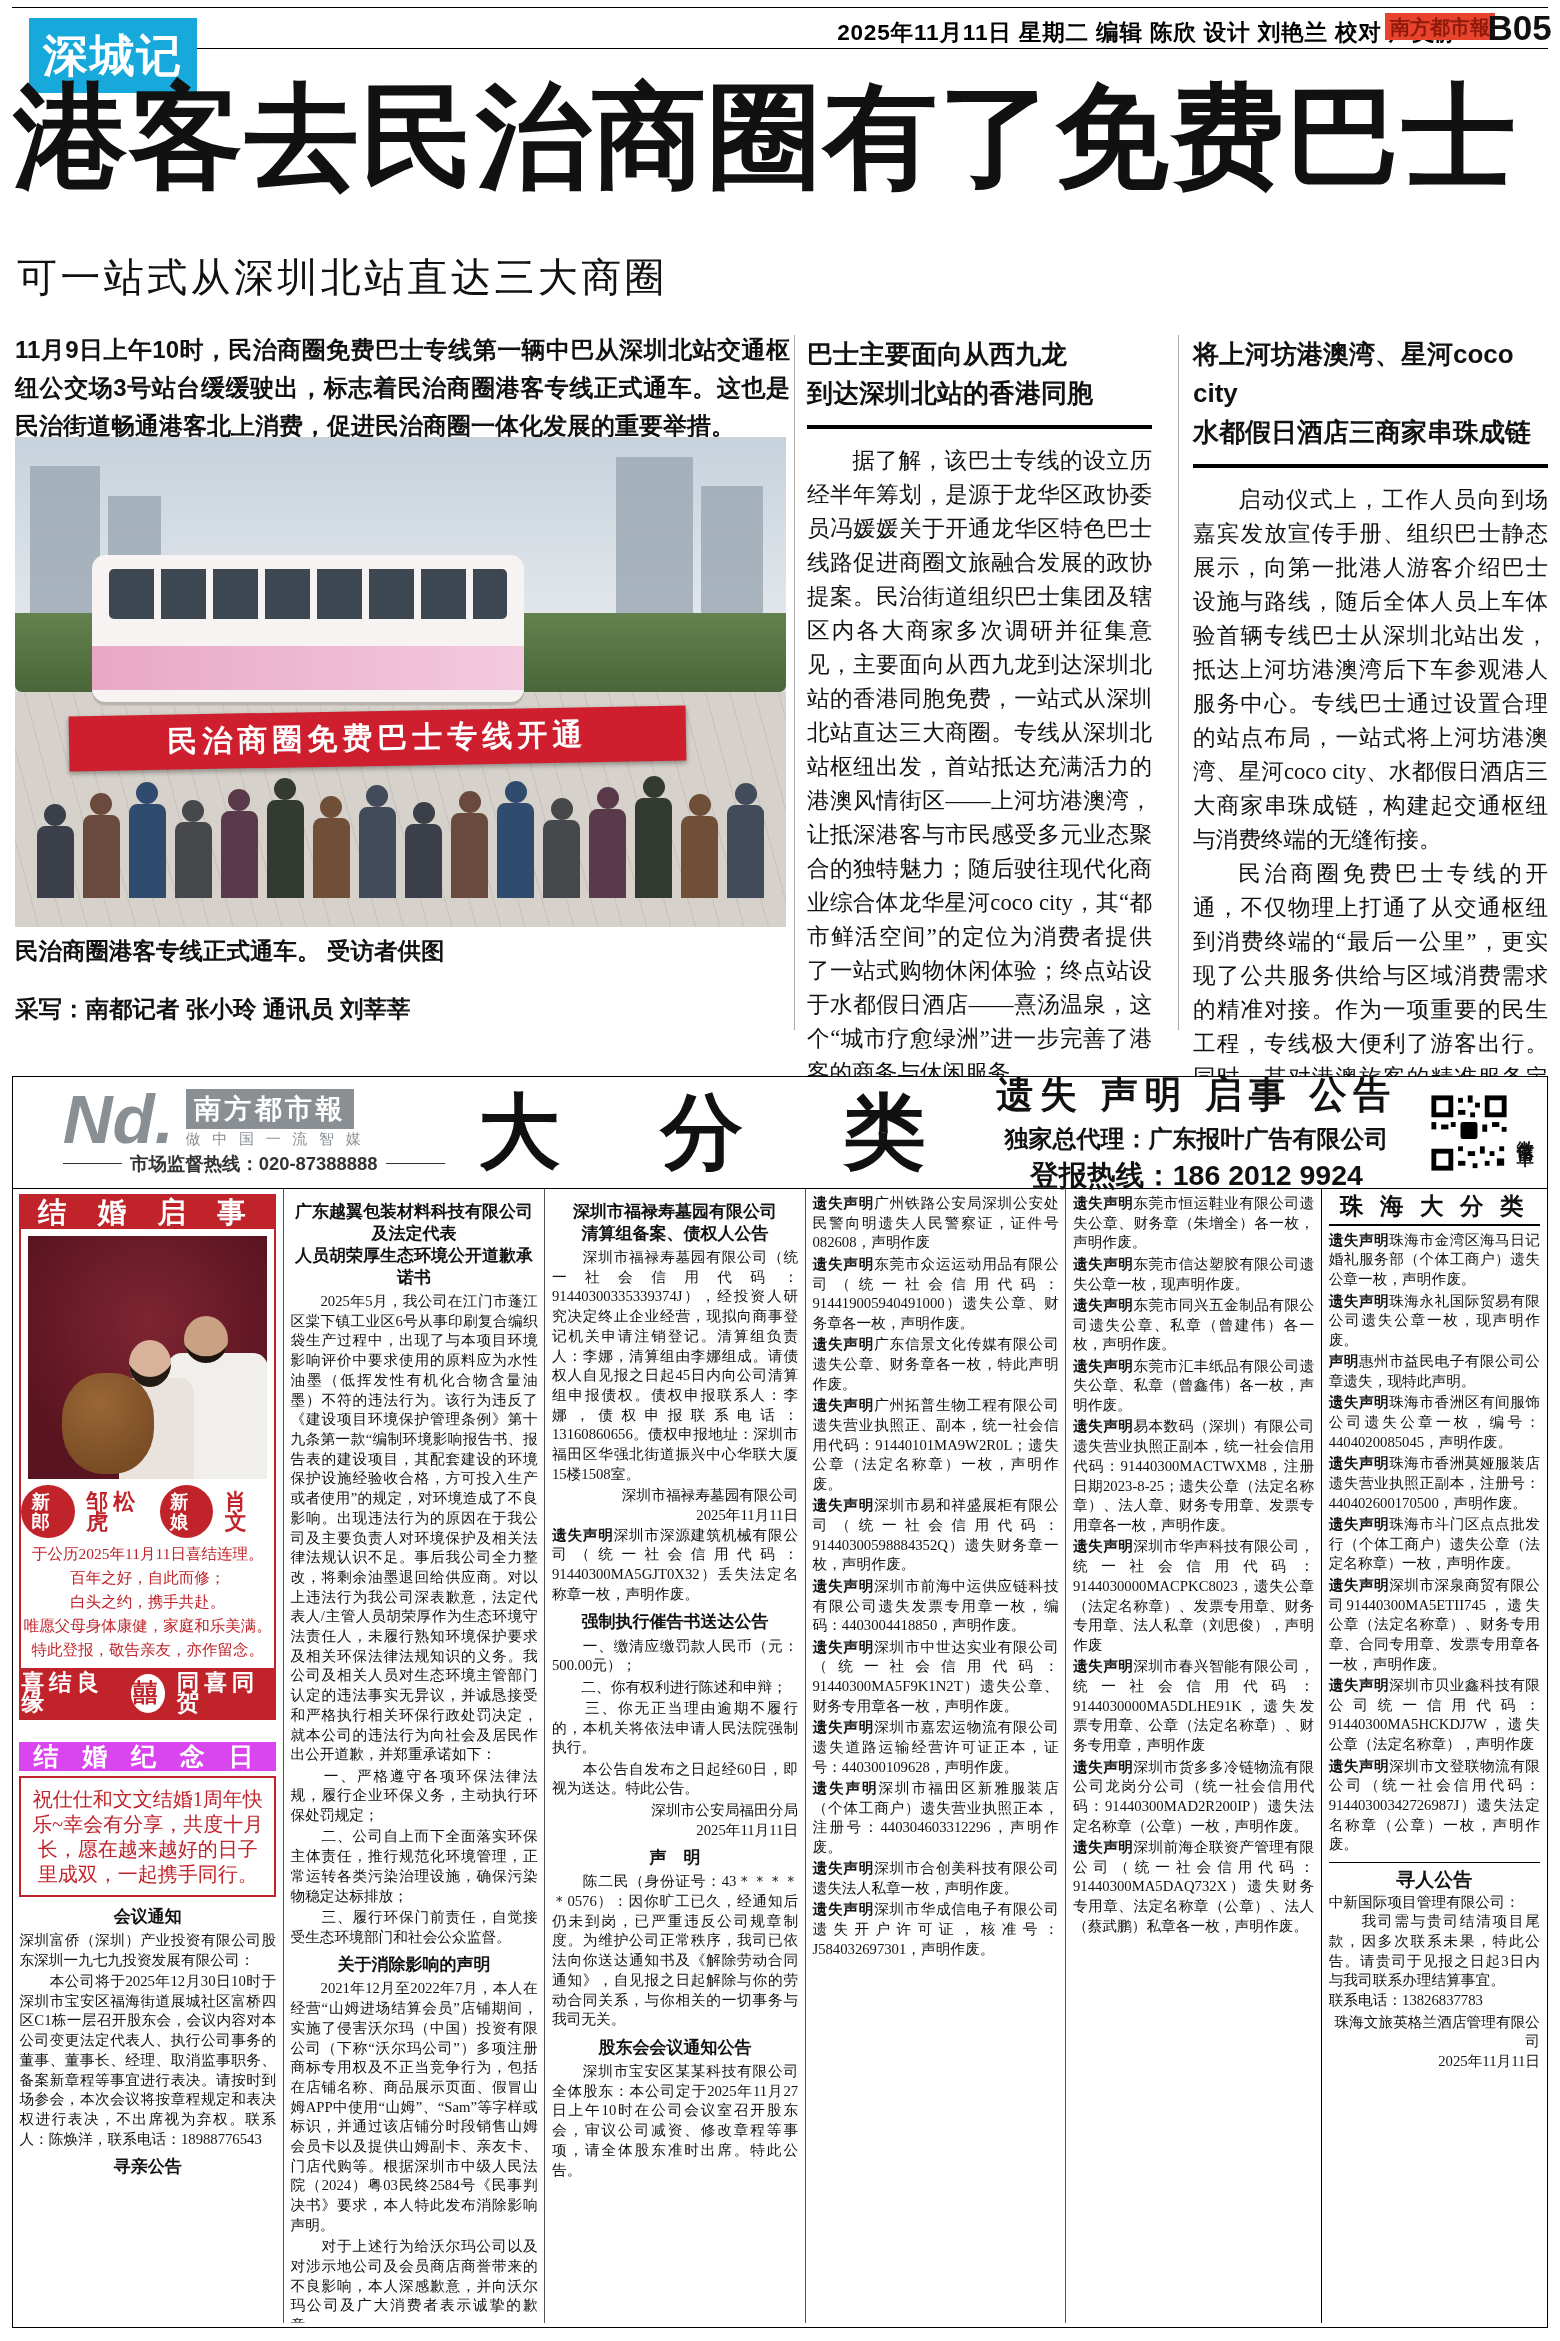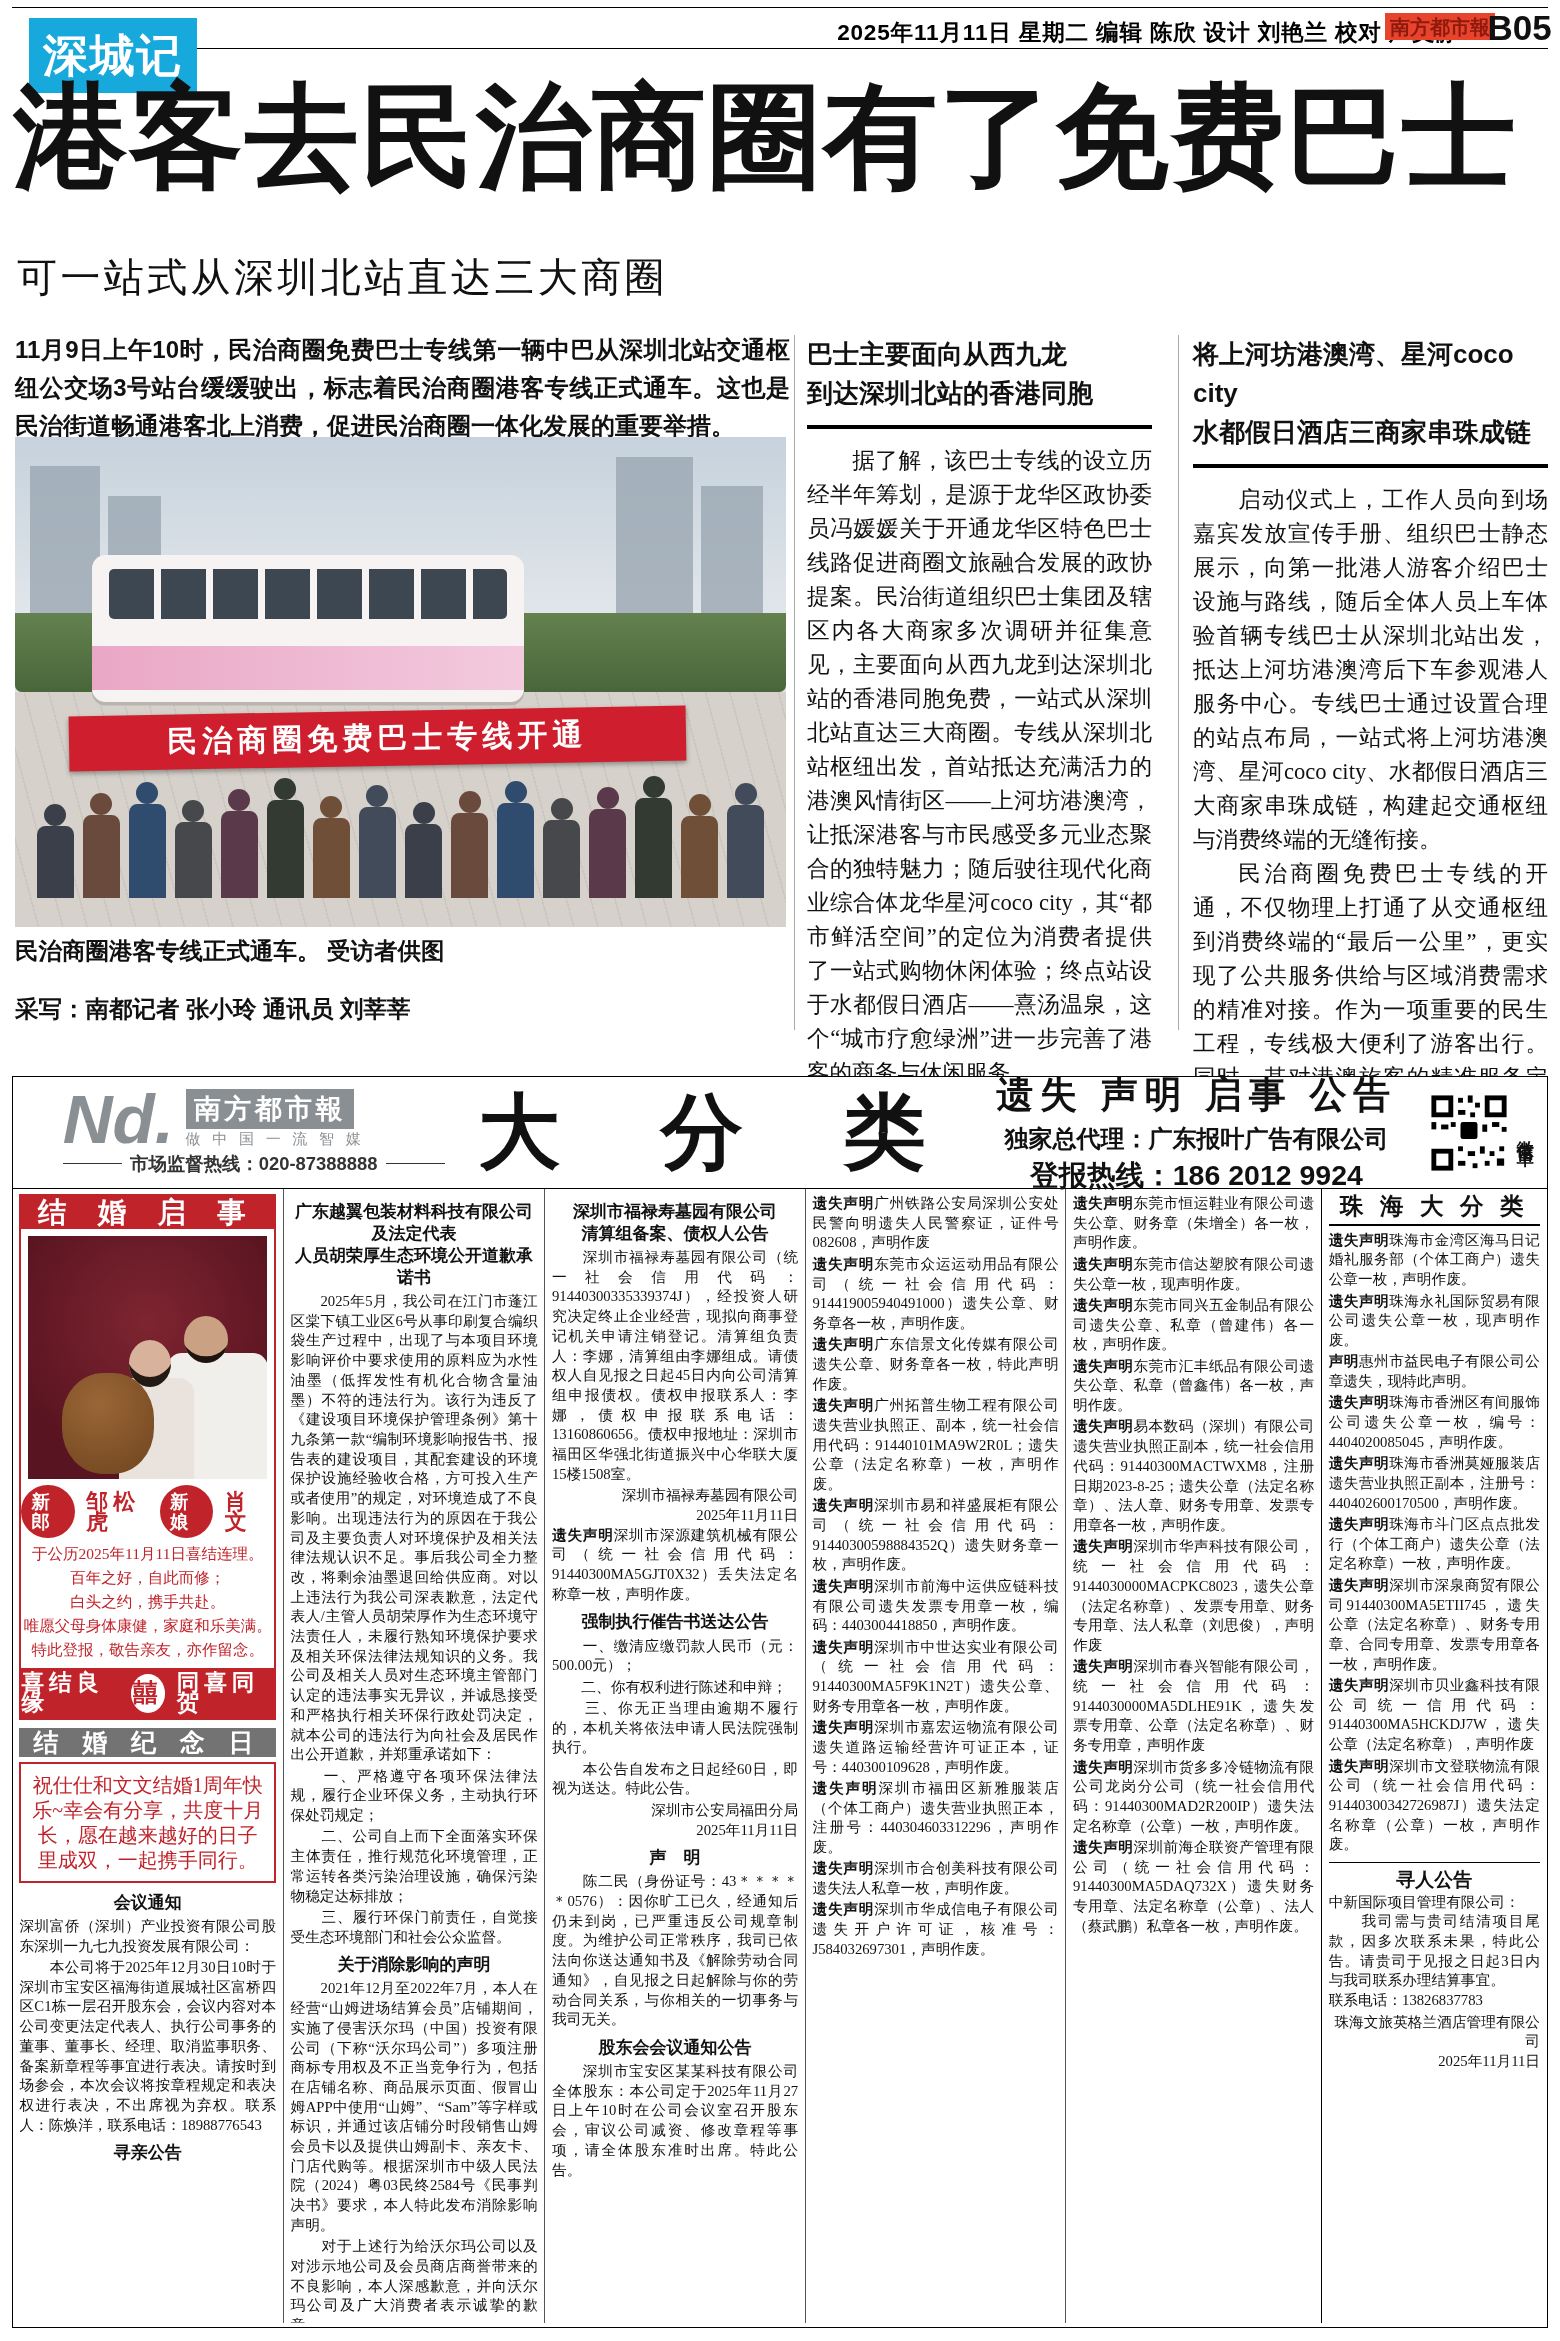--- a/index.html
+++ b/index.html
@@ -82,39 +82,39 @@
   .cl-col{padding:5px 6.7px;overflow:hidden;font-size:14.7px;line-height:19.7px;}
   .cl-col{border-right:0.8px solid #555;}
   .cl-col:nth-child(5){border-right:1.7px solid #000;}
   .cl-col:last-child{border-right:none;}
   .c-h{font-family:"Liberation Sans",sans-serif;font-weight:800;font-size:17px;line-height:22px;
        text-align:center;margin:6.7px 0 3.4px;white-space:pre-line;}
   .c-p{margin:0 0 1.7px;text-align:justify;}
   .c-p b{font-family:"Liberation Sans",sans-serif;}
   .c-sign{text-align:right;margin:0;}
   
-  .wed{border:2.5px solid #c0232a;margin-bottom:8px;}
+  .wed{border:2.5px solid #c0232a;margin-bottom:22px;}
   .wed-title{background:#c0232a;color:#fff;font-family:"Liberation Sans",sans-serif;font-weight:800;
              font-size:28.5px;letter-spacing:11.7px;text-align:center;padding:6.7px 0;}
   .wed-photo{margin:6.7px;height:243px;position:relative;overflow:hidden;
              background:radial-gradient(circle at 50% 35%,#7e2531,#581420 75%);}
   .fig-head{position:absolute;border-radius:50%;}
   .fig-body{position:absolute;border-radius:15px 15px 0 0;}
   .wed-badges{display:flex;justify-content:space-between;align-items:center;gap:11.7px;margin:3.4px 0;}
   .badge{background:#c0232a;color:#fff;font-family:"Liberation Sans",sans-serif;font-weight:800;
          font-size:18.4px;border-radius:42px;padding:6.7px 10px;letter-spacing:3.4px;}
   .wed-name{color:#c0232a;font-size:22px;font-weight:700;letter-spacing:5px;}
   .wed-line{color:#c0232a;text-align:center;font-size:15.5px;line-height:24px;}
   .wed-foot{background:#c0232a;color:#fff;display:flex;align-items:center;justify-content:center;
             gap:11.7px;font-family:"Liberation Sans",sans-serif;font-weight:800;font-size:22.6px;
             letter-spacing:5px;margin-top:6.7px;padding:5px 0;}
   .xi{background:#fff;color:#c0232a;border-radius:50%;width:39px;height:39px;display:flex;
       align-items:center;justify-content:center;font-size:25px;}
   
-  .anniv-title{background:#737373;color:#fff;font-family:"Liberation Sans",sans-serif;font-weight:800;
+  .anniv-title{background:#d946ef;color:#fff;font-family:"Liberation Sans",sans-serif;font-weight:800;
                font-size:25px;letter-spacing:8.4px;text-align:center;padding:5px 12px;margin-top:5px;}
   .anniv-body{border:2.5px solid #c0232a;color:#c0232a;font-size:20px;line-height:25px;
               text-align:center;padding:8.4px 6.7px;margin:5px 0 8.4px;}
   
   .zh-title{font-family:"Liberation Sans",sans-serif;font-weight:900;font-size:23.5px;letter-spacing:5px;
             text-align:center;border-bottom:2.5px solid #000;padding:3.4px 0 6.7px;margin-bottom:5px;}
   .find{border-top:1.7px solid #000;margin-top:6.7px;padding-top:3.4px;}
   .find-title{font-family:"Liberation Sans",sans-serif;font-weight:800;font-size:19px;text-align:center;margin:3.4px 0;}
   .find-body{white-space:pre-line;text-align:justify;}
 </style>

